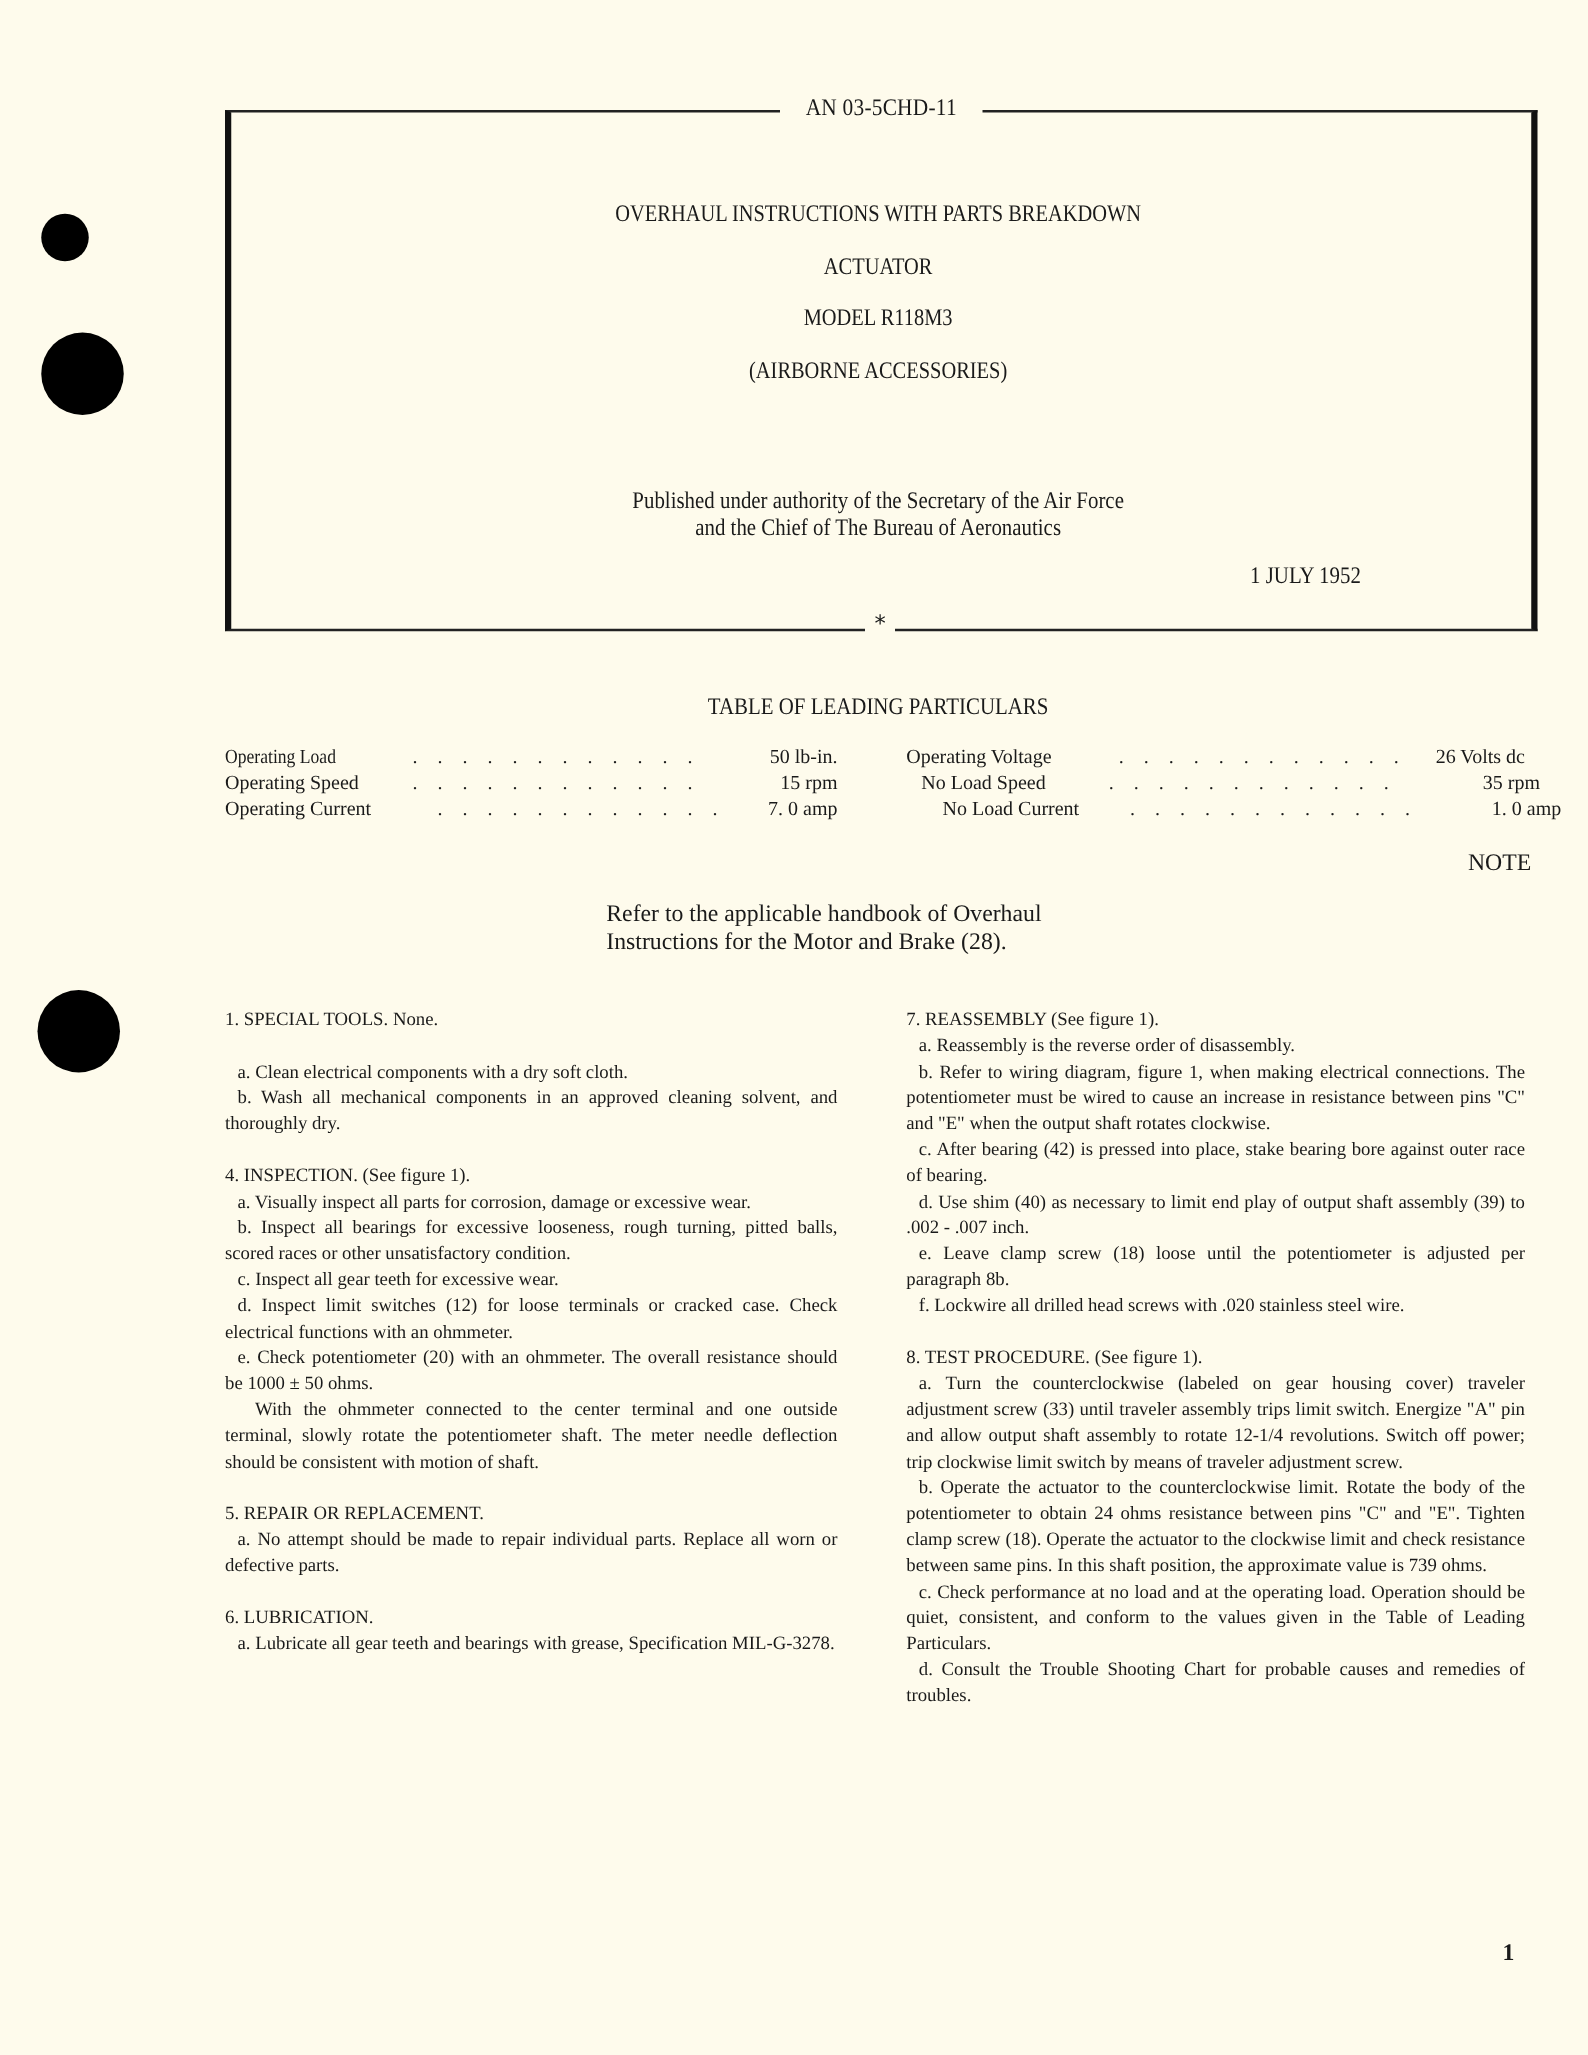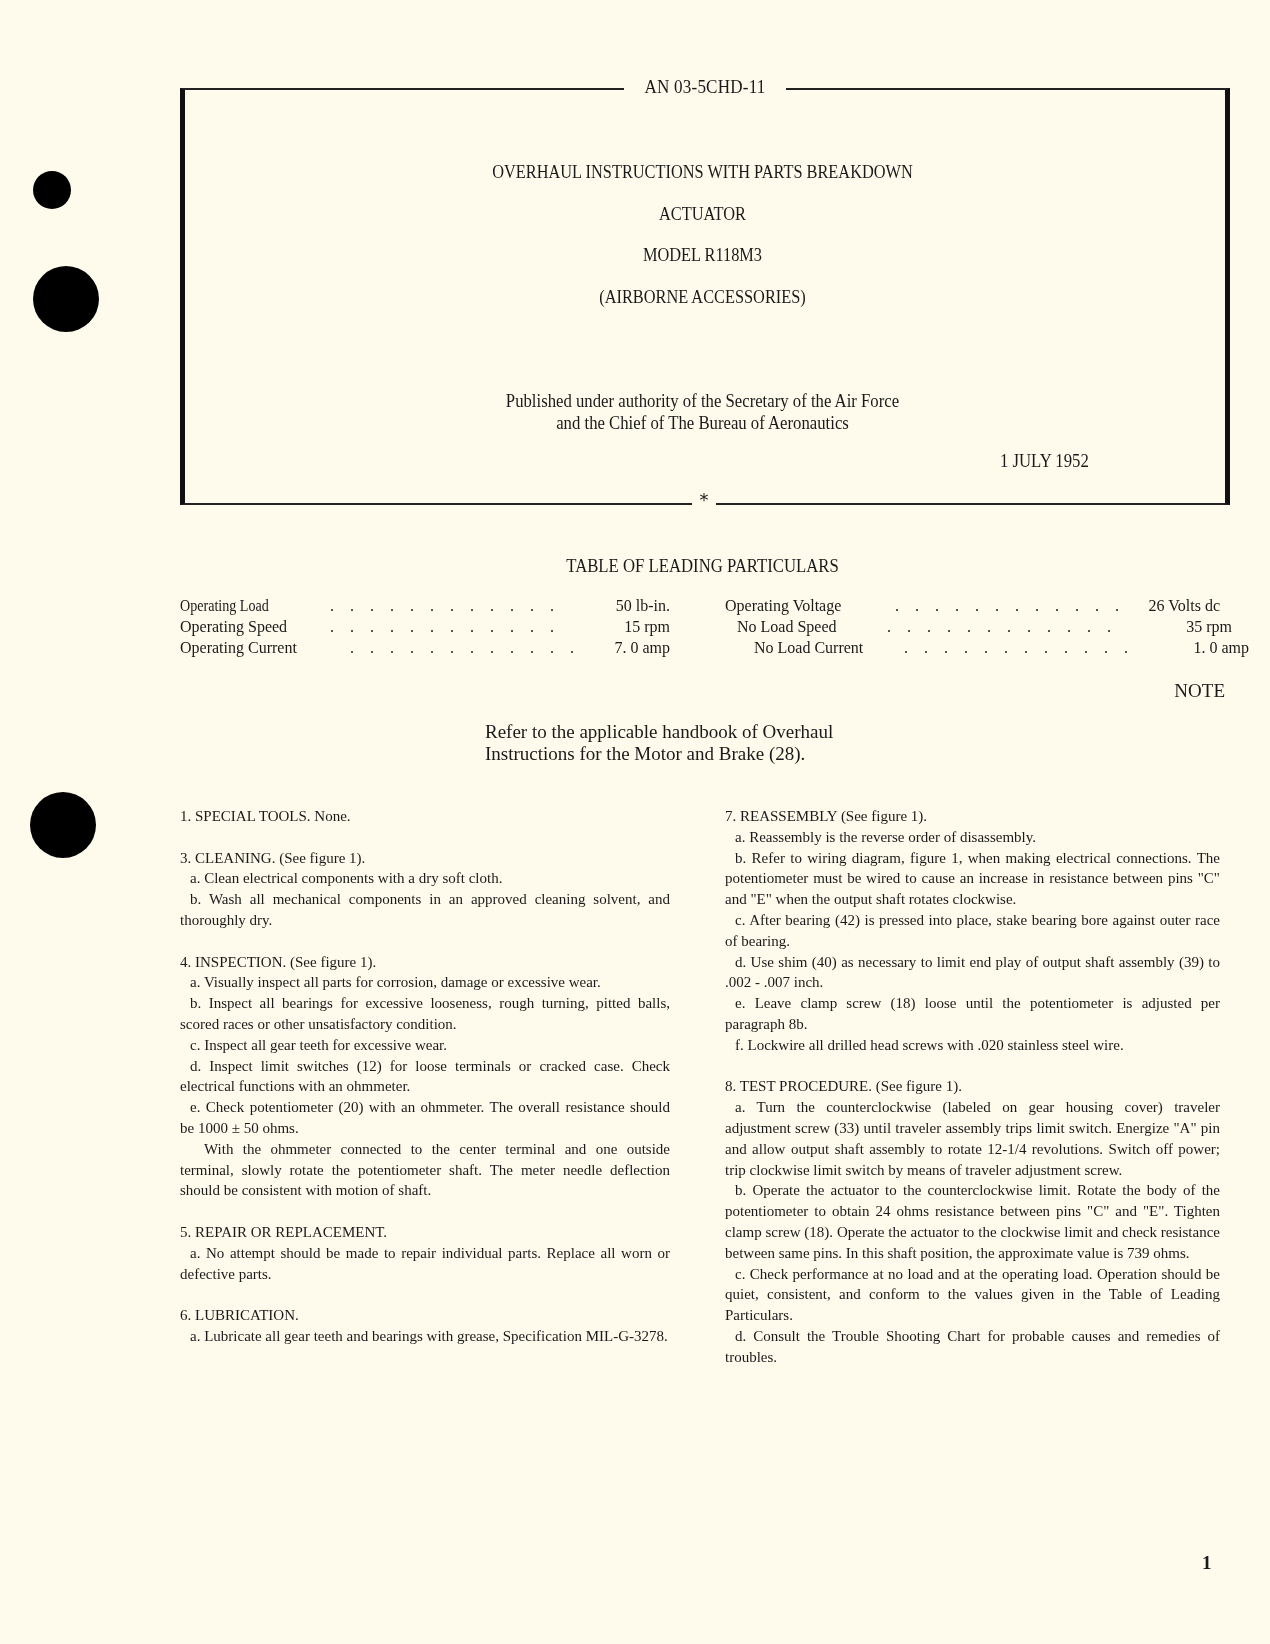--- a/index.html
+++ b/index.html
@@ -84,21 +84,20 @@
 
 <div class="note-head cond">NOTE</div>
 <div class="note-text cond" style="top:721px;">Refer to the applicable handbook of Overhaul</div>
 <div class="note-text cond" style="top:743px;">Instructions for the Motor and Brake (28).</div>
 
 <div class="col serif" style="left:180px;top:806px;">
   <div class="sec">
     <p>1.  SPECIAL TOOLS.  None.</p>
   </div>
   <div class="sec">
-    <p>3.  CLEANING.  (See figure 1).</p>
     <p class="item">a.  Clean electrical components with a dry soft cloth.</p>
     <p class="item">b.  Wash all mechanical components in an approved cleaning solvent, and thoroughly dry.</p>
   </div>
   <div class="sec">
     <p>4.  INSPECTION.  (See figure 1).</p>
     <p class="item">a.  Visually inspect all parts for corrosion, damage or excessive wear.</p>
     <p class="item">b.  Inspect all bearings for excessive looseness, rough turning, pitted balls, scored races or other unsatisfactory condition.</p>
     <p class="item">c.  Inspect all gear teeth for excessive wear.</p>
     <p class="item">d.  Inspect limit switches (12) for loose terminals or cracked case.  Check electrical functions with an ohmmeter.</p>
     <p class="item">e.  Check potentiometer (20) with an ohmmeter.  The overall resistance should be 1000 ± 50 ohms.</p>

